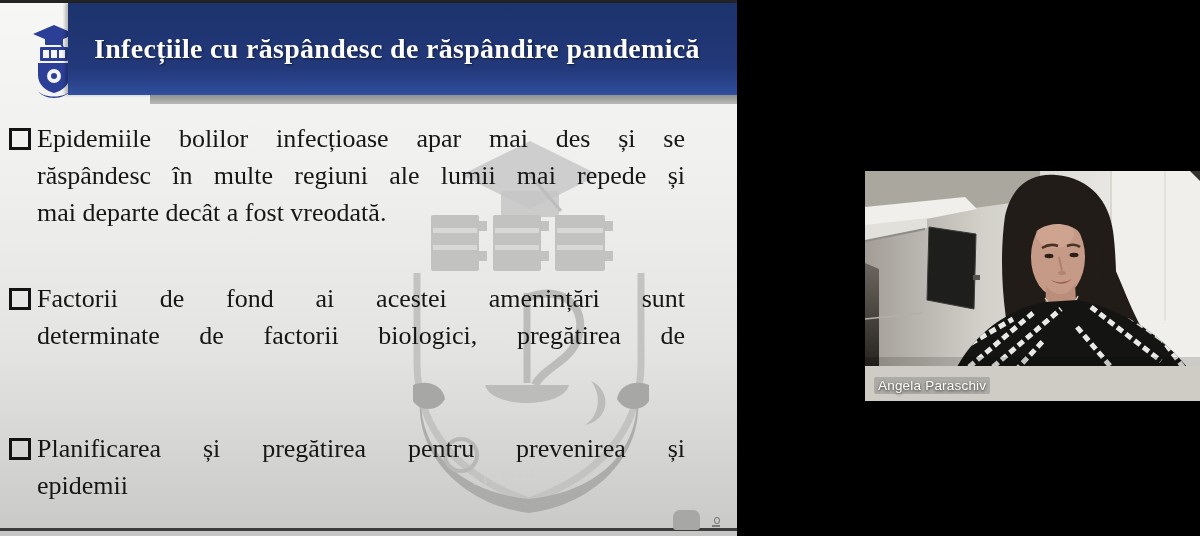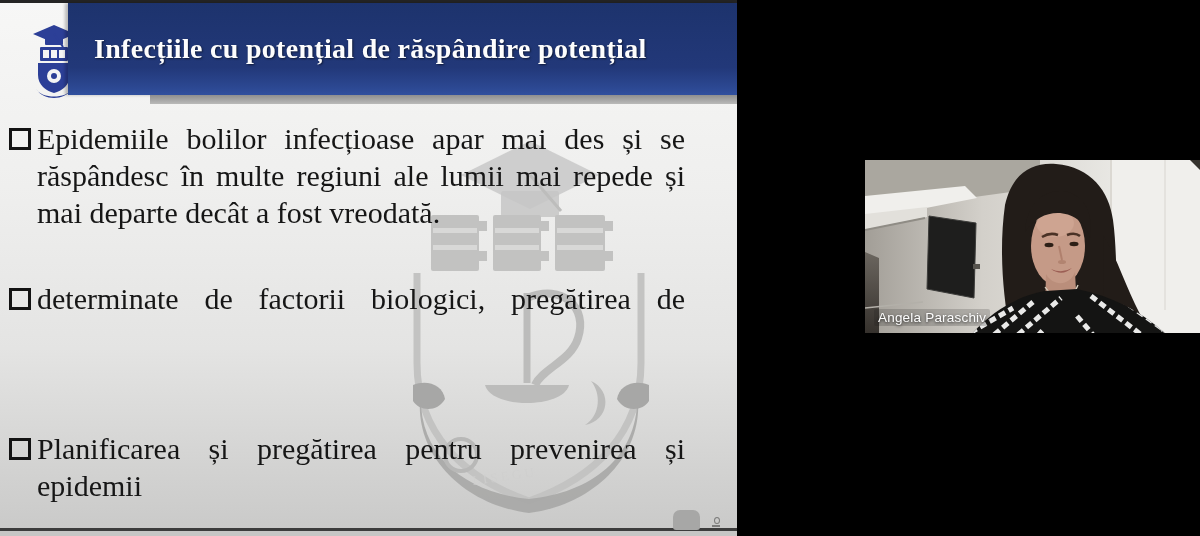--- a/index.html
+++ b/index.html
@@ -20,38 +20,38 @@
   .title-shadow{position:absolute;left:150px;top:95px;width:587px;height:9px;
                 background:linear-gradient(180deg,#8f8f8f,#b9b9b8);}
 
   
   .logo{position:absolute;left:30px;top:23px;width:48px;height:80px;}
 
   
   .watermark{position:absolute;left:403px;top:133px;width:258px;height:392px;pointer-events:none;}
 
   
-  .para{position:absolute;left:37px;width:648px;font-size:30px;line-height:37px;color:#161616;}
+  .para{position:absolute;left:37px;width:648px;font-size:26px;line-height:37px;color:#161616;}
   .para .jl{text-align:justify;text-align-last:justify;}
   .para .last{text-align-last:left;text-align:left;}
   .p1{top:120px;} .p2{top:280px;} .p3{top:430px;}
   .bsq{position:absolute;left:9px;width:16px;height:16px;border:3px solid #131313;background:transparent;}
   .b1{top:128px;} .b2{top:288px;} .b3{top:438px;}
 
   .slide-bottom-line{position:absolute;left:0;top:528px;width:737px;height:3px;background:#3c3c3c;}
   .slide-bottom-strip{position:absolute;left:0;top:531px;width:737px;height:5px;background:#c6c6c5;}
 
   .gray-blob{position:absolute;left:673px;top:510px;width:27px;height:20px;background:#a7a7a6;
              border-radius:7px 7px 3px 3px;}
   .tiny-glyph{position:absolute;left:712px;top:516px;width:8px;height:15px;}
   .tiny-glyph i{position:absolute;left:2px;top:1px;width:4px;height:5px;border:1px solid #7d7d7c;border-radius:50%;display:block;}
   .tiny-glyph b{position:absolute;left:0;top:9px;width:8px;height:2px;background:#7d7d7c;display:block;}
 
   
-  .video{position:absolute;left:865px;top:160px;width:335px;height:173px;overflow:hidden;background:#cfccc6;}
+  .video{position:absolute;left:865px;top:171px;width:335px;height:230px;overflow:hidden;background:#cfccc6;}
   .name-label{position:absolute;left:9px;bottom:7px;color:#fdfdfd;
               font-family:"Liberation Sans",sans-serif;font-size:13.5px;letter-spacing:.2px;
               text-shadow:0 1px 3px rgba(0,0,0,.75);padding:1px 4px;background:rgba(20,20,20,.18);border-radius:2px;}
 </style>
 </head>
 <body>
 
 <div class="stage">
 
   <div class="slide">
@@ -114,33 +114,34 @@
         <rect x="21" y="27" width="6" height="8" fill="#f4f4f4"></rect>
         <rect x="29" y="27" width="6" height="8" fill="#f4f4f4"></rect>
         <path d="M8,40 L8,52 C8,62 16,68 24,70 C32,68 40,62 40,52 L40,40 Z"></path>
         <circle cx="24" cy="53" r="7" fill="#f4f4f4"></circle>
         <circle cx="24" cy="53" r="3" fill="#2c3f97"></circle>
         <path d="M6,66 C14,78 34,78 42,66 C36,76 12,76 6,66 Z"></path>
       </g>
     </svg>
 
     <div class="title-bar">
-      <span>Infecțiile cu potențial de răspândire potențial</span>
+      <span>Infecțiile cu răspândesc de răspândire pandemică</span>
     </div>
     <div class="title-shadow"></div>
 
     <div class="bsq b1"></div>
     <div class="para p1">
       <div class="jl">Epidemiile bolilor infecțioase apar mai des și se</div>
       <div class="jl">răspândesc în multe regiuni ale lumii mai repede și</div>
       <div class="last">mai departe decât a fost vreodată.</div>
     </div>
 
     <div class="bsq b2"></div>
     <div class="para p2">
+      <div class="jl">Factorii de fond ai acestei amenințări sunt</div>
       <div class="jl">determinate de factorii biologici, pregătirea de</div>
     </div>
 
     <div class="bsq b3"></div>
     <div class="para p3">
       <div class="jl">Planificarea și pregătirea pentru prevenirea și</div>
       <div class="last">epidemii</div>
     </div>
 
     <div class="slide-bottom-line"></div>

